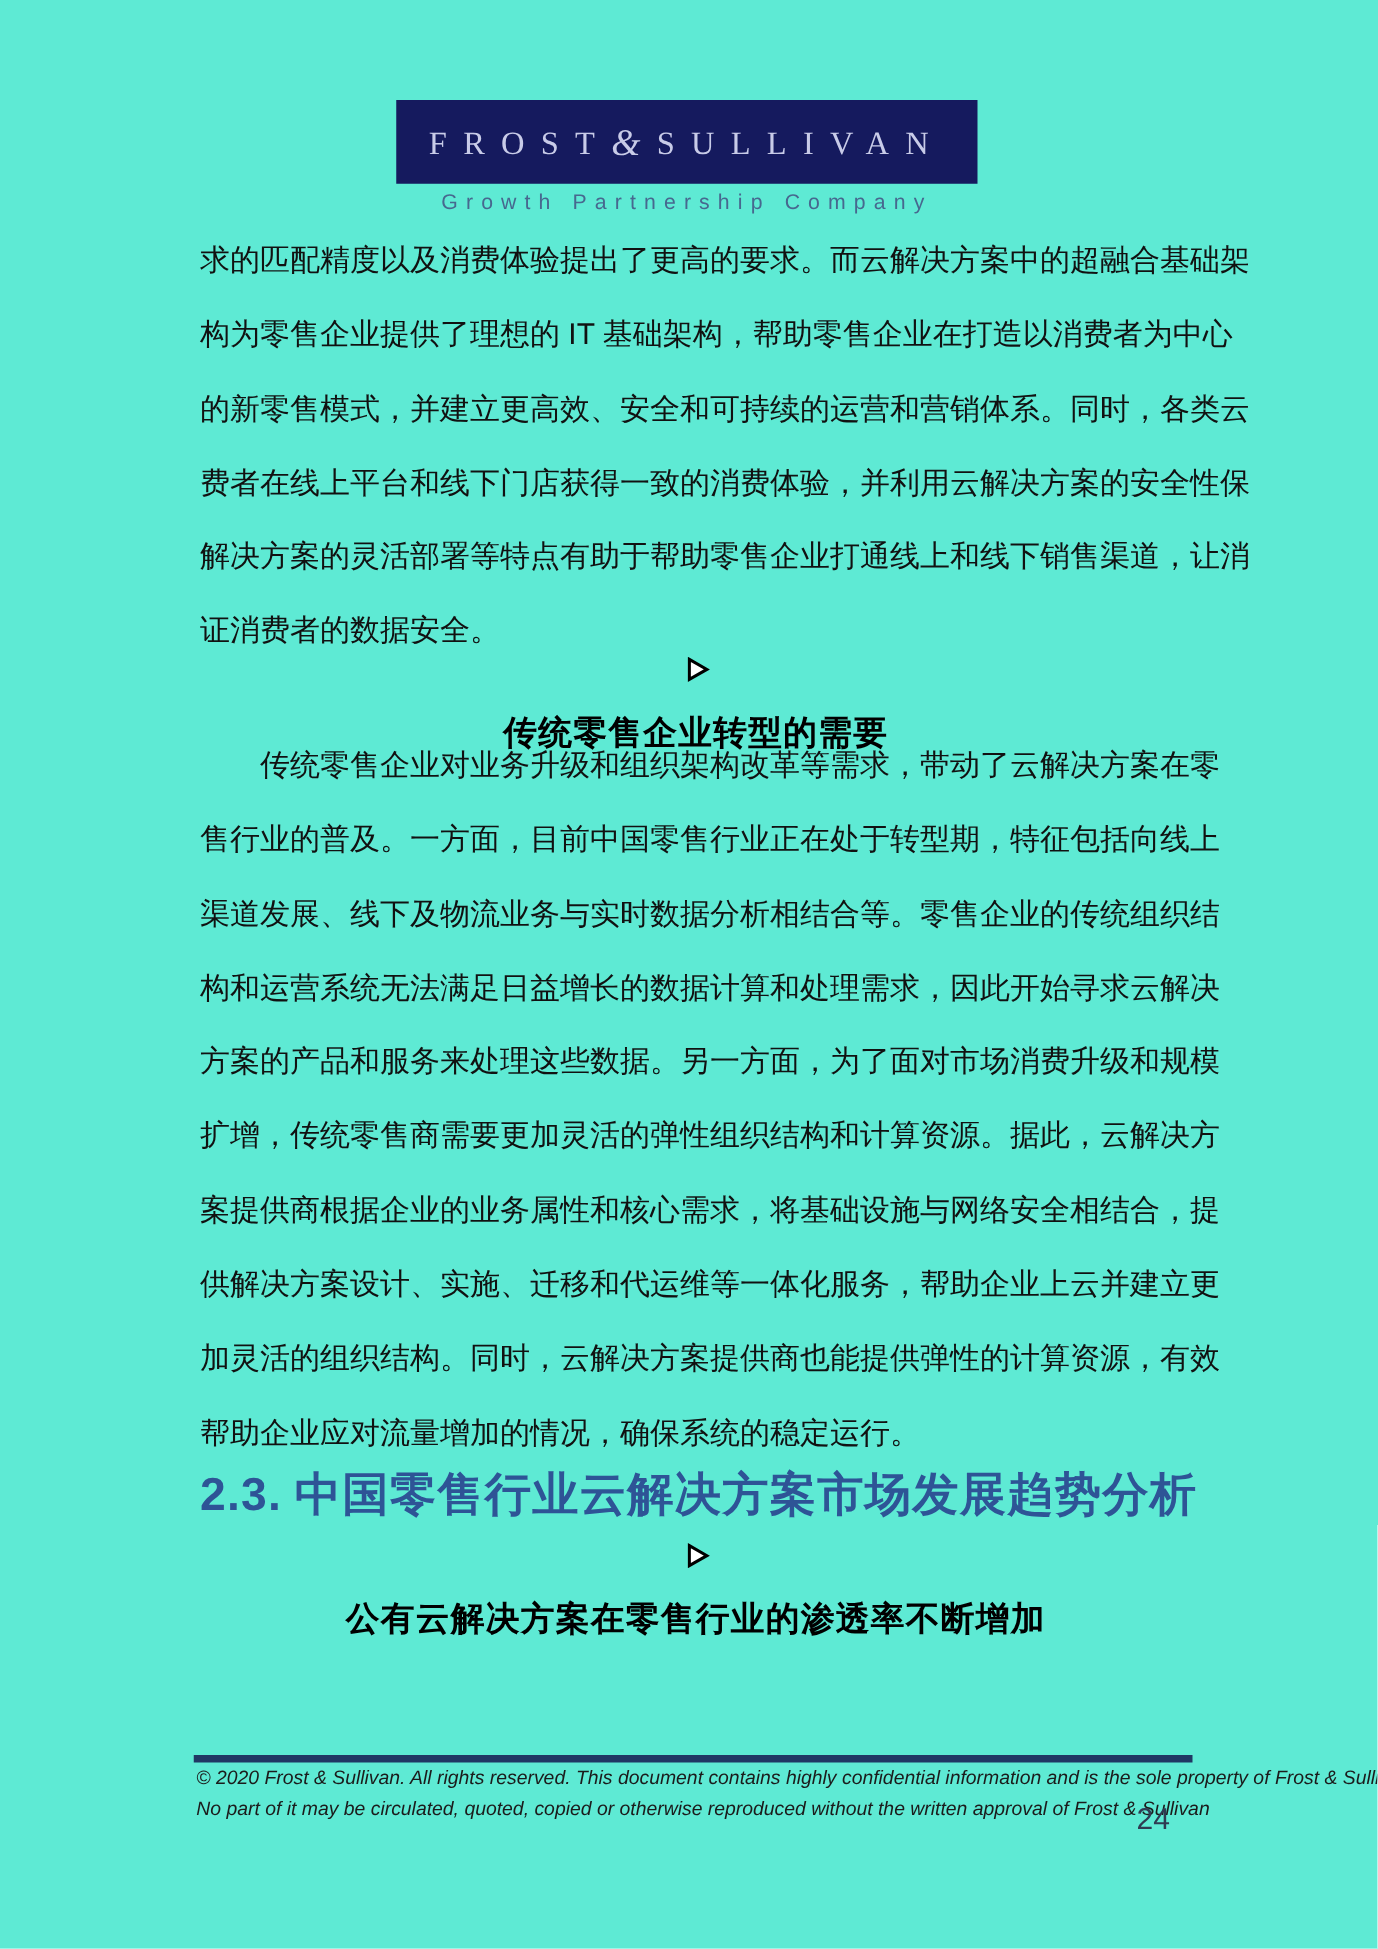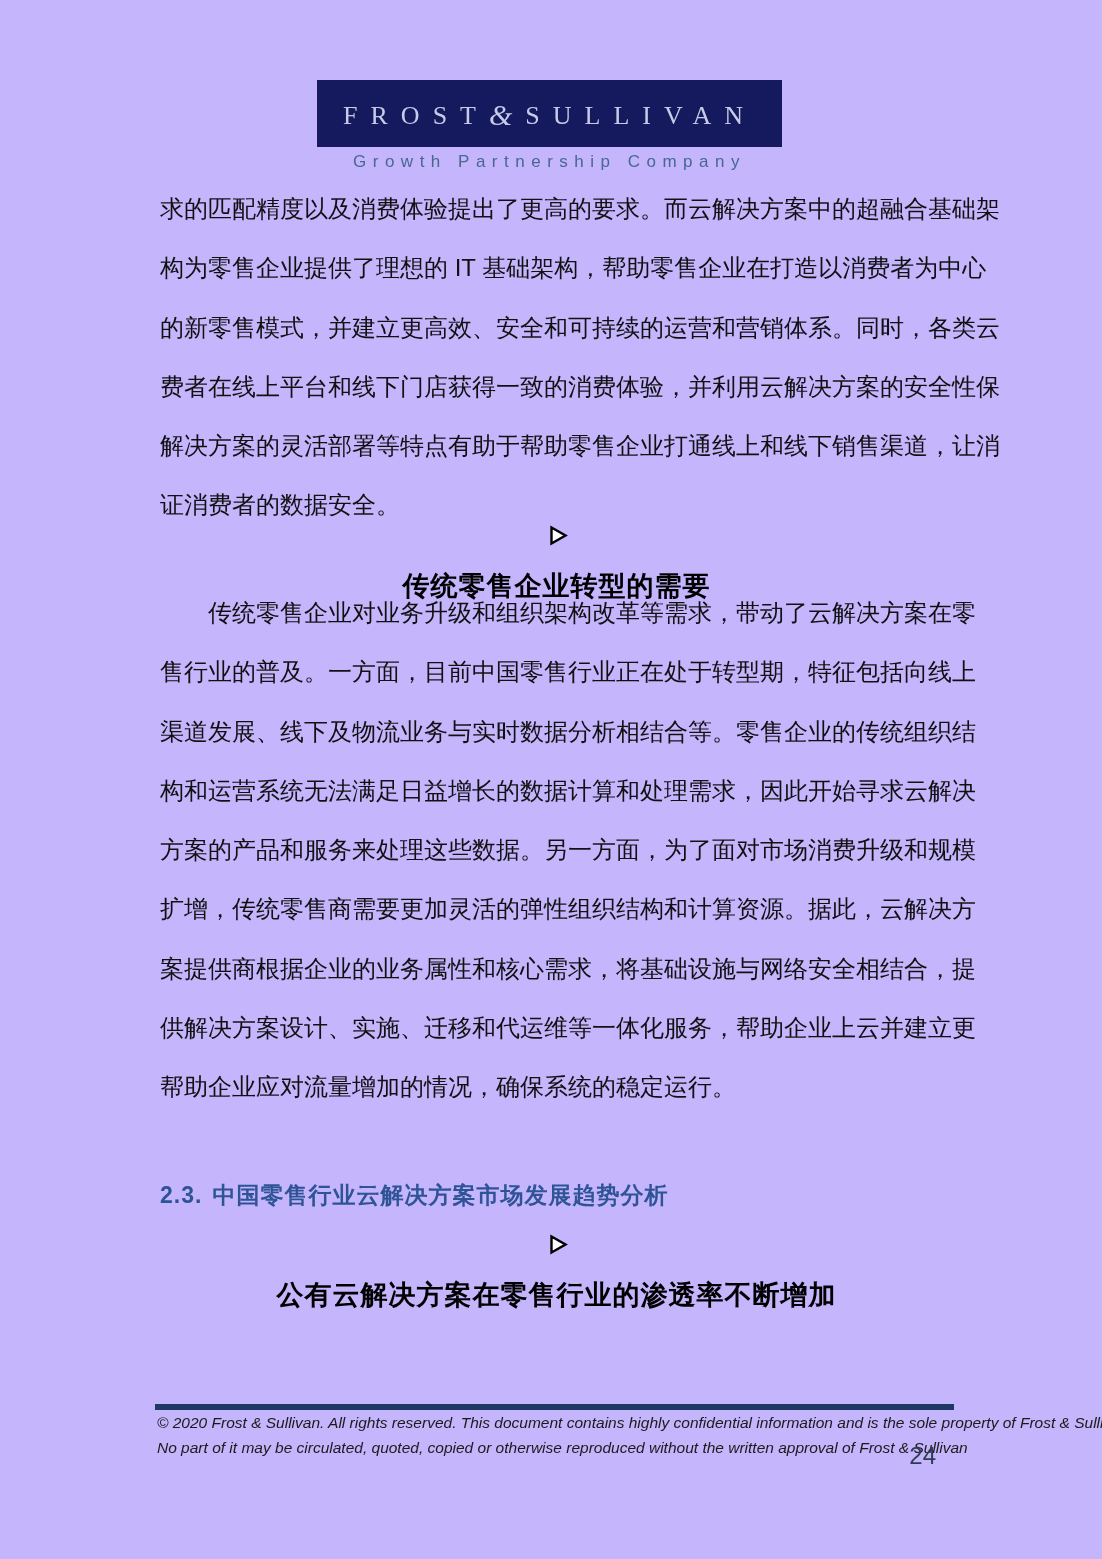--- a/index.html
+++ b/index.html
@@ -1,20 +1,20 @@
 <!DOCTYPE html>
 <html lang="zh" style="--logo-navy: #151A5E; --logo-text: #C8CBE8; --tagline-blue: #47688F; --heading-blue: #2E5496; --footer-bar-navy: #203864; --body-text: #111111;"><head>
 <meta charset="utf-8">
 <style>
   html,body{margin:0;padding:0;background:#ffffff;}
   .page{
     position:relative;
     width:1102px;
     height:1559px;
-    background:#c4b5fd;
+    background:#5eead4;
     overflow:hidden;
     font-family:"Liberation Sans","DejaVu Sans",sans-serif;
   }
   
   .logo-box{
     position:absolute;left:317px;top:80px;width:465px;height:67px;
     background:var(--logo-navy,#151A5E);
     display:flex;align-items:center;justify-content:center;
   }
   .logo-text{
@@ -52,21 +52,21 @@
     color:#000;
     flex-direction:column;
   }
   .bullet-row .arrow{flex:0 0 auto;display:flex;align-items:center;padding-left:3px;}
   .bullet-label{font-size:27px;font-weight:700;white-space:nowrap;letter-spacing:1px;}
   
   .section-heading{
     position:absolute;left:160px;width:793px;height:59px;
     display:flex;align-items:center;
     color:var(--heading-blue,#2E5496);
-    font-weight:700;font-size:23px;white-space:nowrap;
+    font-weight:700;font-size:37px;white-space:nowrap;
   }
   .section-heading .sec-num{letter-spacing:1px;}
   .section-heading .sec-title{margin-left:10px;letter-spacing:1px;}
   
   .footer-bar{
     position:absolute;left:155px;top:1404px;width:799px;height:6px;
     background:var(--footer-bar-navy,#203864);
   }
   .footer-text{
     position:absolute;left:157px;width:799px;
@@ -110,20 +110,21 @@
 
   <div class="para" style="top:583px;">
       <div class="bodyline indent">传统零售企业对业务升级和组织架构改革等需求，带动了云解决方案在零</div>
       <div class="bodyline">售行业的普及。一方面，目前中国零售行业正在处于转型期，特征包括向线上</div>
       <div class="bodyline">渠道发展、线下及物流业务与实时数据分析相结合等。零售企业的传统组织结</div>
       <div class="bodyline">构和运营系统无法满足日益增长的数据计算和处理需求，因此开始寻求云解决</div>
       <div class="bodyline">方案的产品和服务来处理这些数据。另一方面，为了面对市场消费升级和规模</div>
       <div class="bodyline">扩增，传统零售商需要更加灵活的弹性组织结构和计算资源。据此，云解决方</div>
       <div class="bodyline">案提供商根据企业的业务属性和核心需求，将基础设施与网络安全相结合，提</div>
       <div class="bodyline">供解决方案设计、实施、迁移和代运维等一体化服务，帮助企业上云并建立更</div>
+      <div class="bodyline">加灵活的组织结构。同时，云解决方案提供商也能提供弹性的计算资源，有效</div>
       <div class="bodyline last">帮助企业应对流量增加的情况，确保系统的稳定运行。</div>
     </div>
 
   <div class="section-heading" style="top:1166px;">
     <span class="sec-num">2.3.</span>
     <span class="sec-title">中国零售行业云解决方案市场发展趋势分析</span>
   </div>
 
   <div class="bullet-row" style="top:1233px;">
     <span class="arrow">

